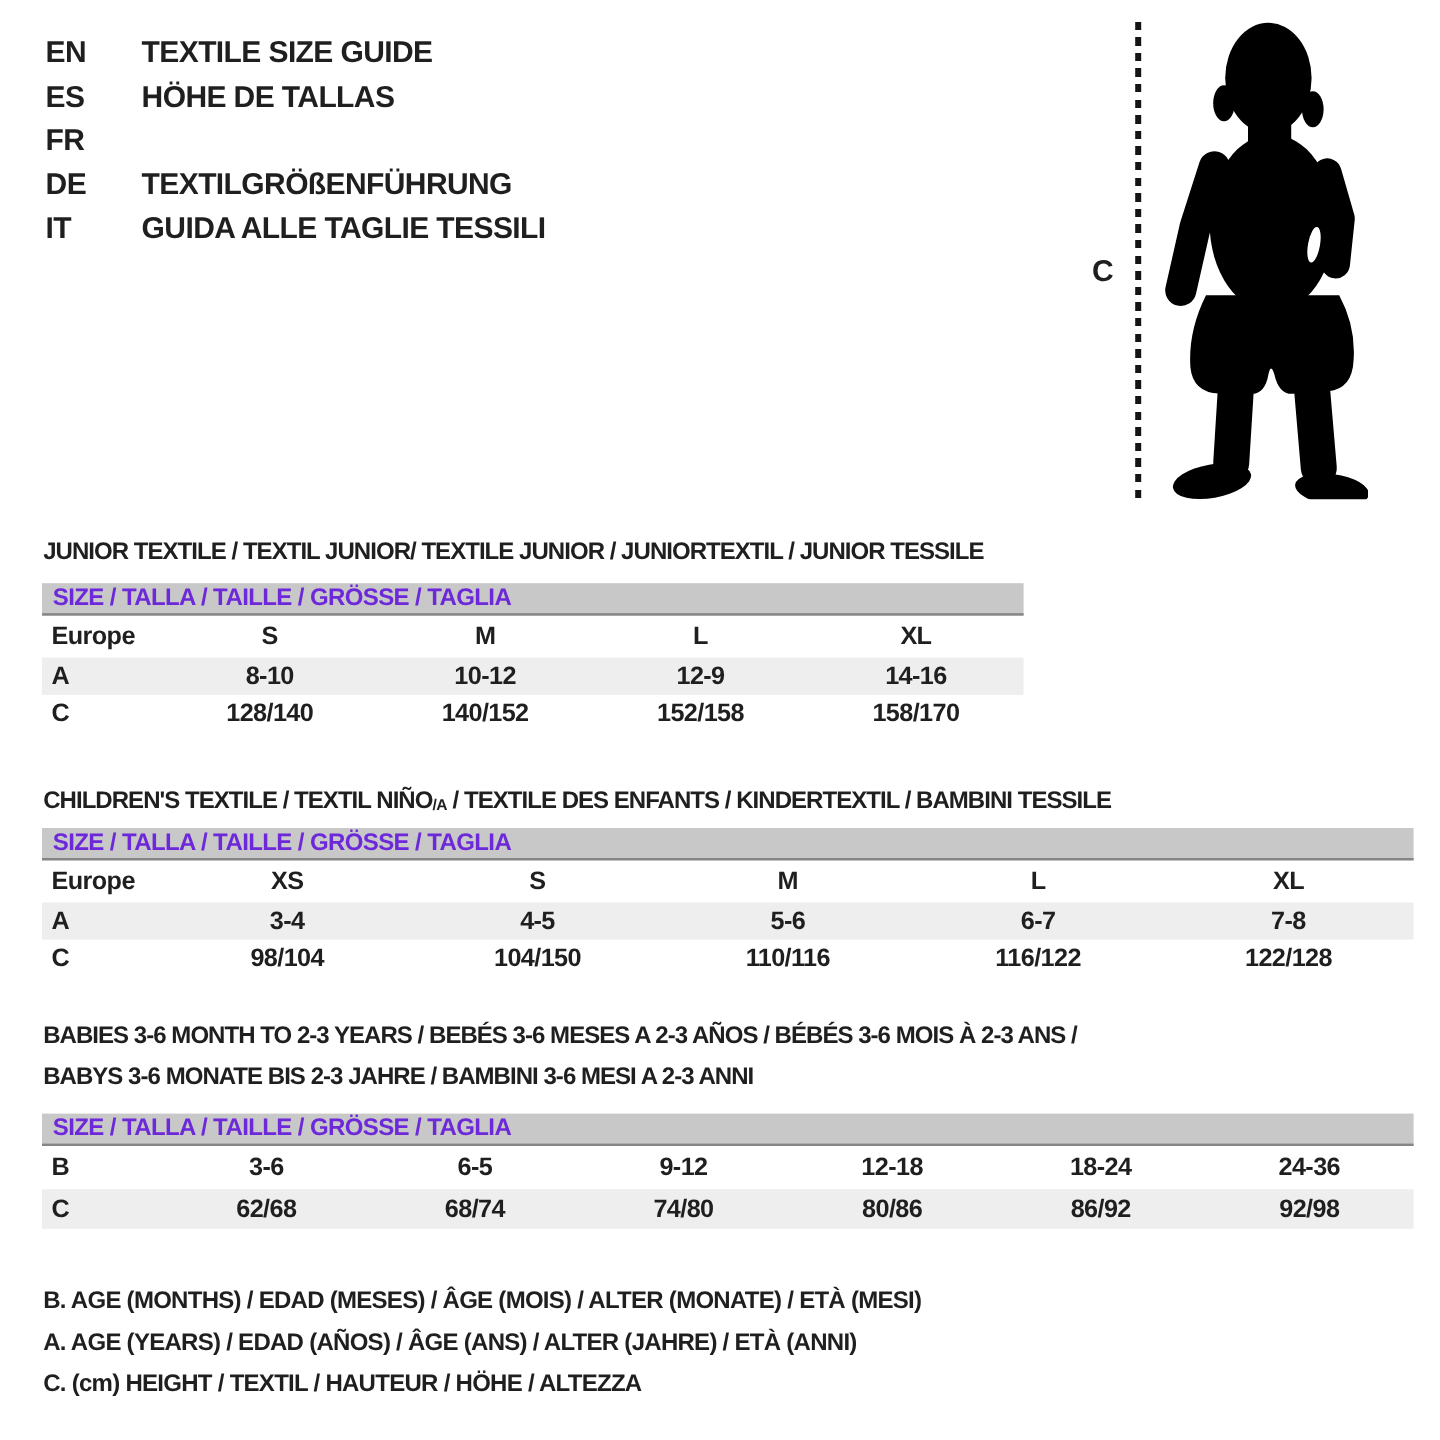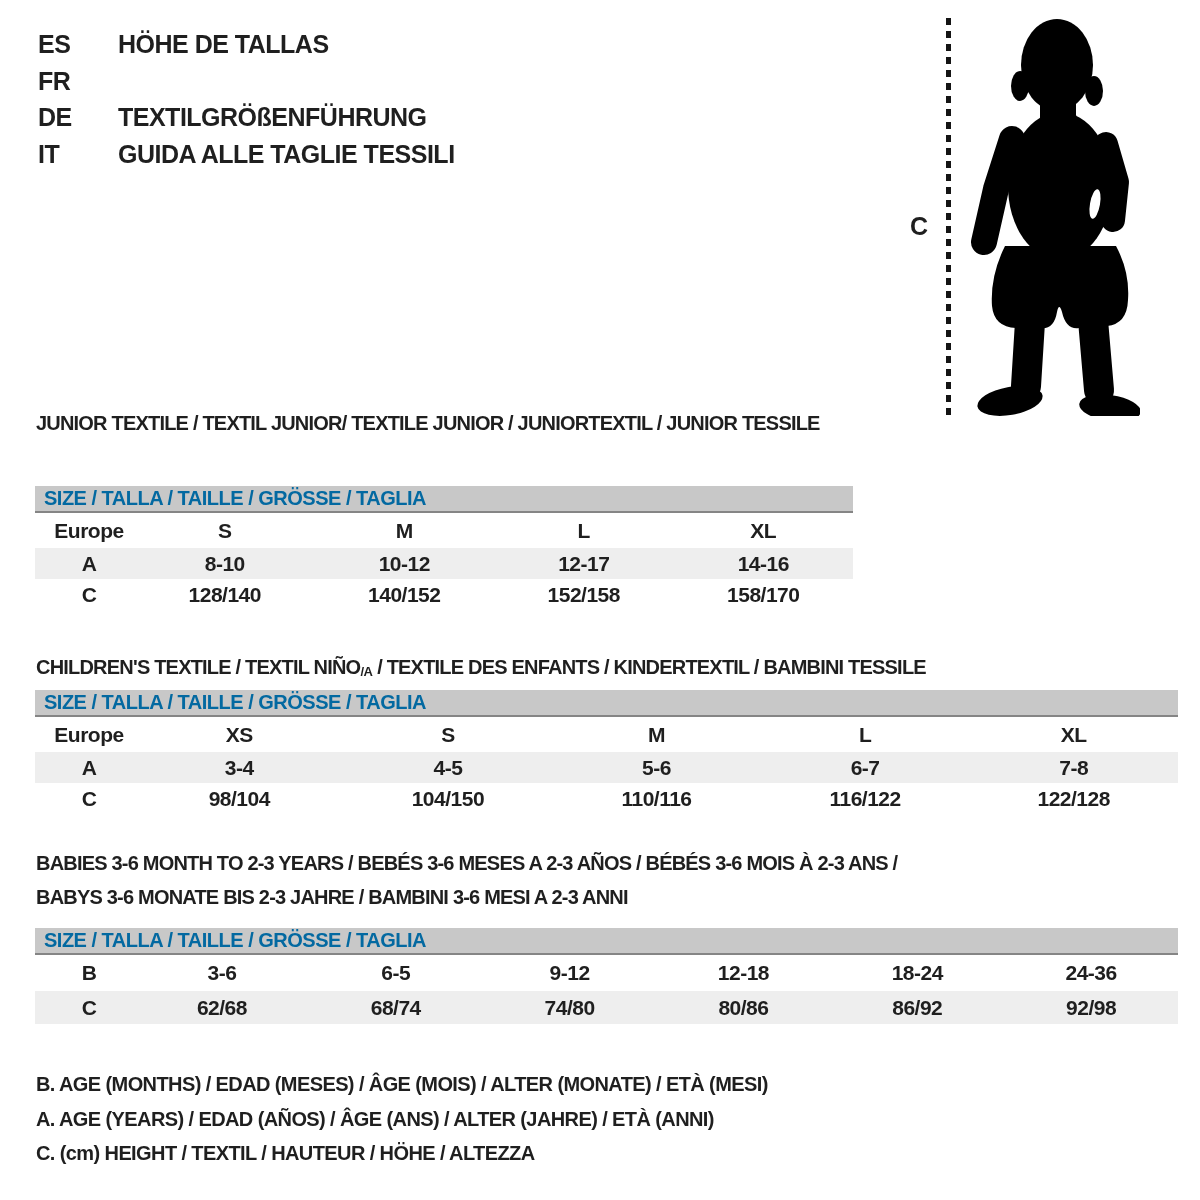--- a/index.html
+++ b/index.html
@@ -22,56 +22,60 @@
   .dashed-line {
     left:946px; top:18px; width:5px; height:398px;
     background:repeating-linear-gradient(to bottom,#141414 0 7px,transparent 7px 13px);
   }
   .c-label { left:910px; top:212px; font-size:25px; }
   .silhouette { left:960px; top:14px; }
 
   
   .heading { left:36px; font-size:20px; letter-spacing:-0.8px; white-space:nowrap; }
   .heading .sub { font-size:13px; position:relative; top:2px; letter-spacing:-0.5px; }
-  .heading-junior { top:412px;text-align:right; }
+  .heading-junior { top:449px;text-align:right; }
   .heading-children { top:656px; }
   .heading-babies { top:846px; line-height:34px; }
 
   
   .size-table { left:35px; }
   .table-junior  { top:486px; width:818px; }
   .table-children{ top:690px; width:1143px; }
   .table-babies  { top:928px; width:1143px; }
 
   .size-bar {
     height:27px; line-height:25px;
-    background:#c8c8c8; color:#0369a1;
+    background:#c8c8c8; color:#6d28d9;
     border-bottom:2px solid #858585;
     font-size:20px; letter-spacing:-0.5px;
     padding-left:9px;
   }
   .t-row { display:grid; align-items:center; font-size:21px; letter-spacing:-0.5px; }
   .cols4 { grid-template-columns:100px repeat(4,1fr); }
   .cols5 { grid-template-columns:100px repeat(5,1fr); }
   .cols6 { grid-template-columns:100px repeat(6,1fr); }
   .row-europe { height:35px; }
   .row-data   { height:31px; }
   .row-b      { height:36px; }
   .row-c-babies { height:33px; }
   .t-row.alt  { background:#eeeeee; }
-  .label-cell { text-align:center; padding-left:8px; }
+  .label-cell { text-align:left; padding-left:8px; }
   .val-cell   { text-align:center; }
 
   
   .legend { left:36px; top:1067px; font-size:20px; line-height:34.6px; letter-spacing:-0.6px; }
 </style>
 </head>
 <body>
 
 <div class="abs languages">
+  <div class="lang-row">
+    <span class="lang-code">EN</span>
+    <span class="lang-title">TEXTILE SIZE GUIDE</span>
+  </div>
   <div class="lang-row">
     <span class="lang-code">ES</span>
     <span class="lang-title">HÖHE DE TALLAS</span>
   </div>
   <div class="lang-row">
     <span class="lang-code">FR</span>
   </div>
   <div class="lang-row">
     <span class="lang-code">DE</span>
     <span class="lang-title">TEXTILGRÖßENFÜHRUNG</span>
@@ -110,21 +114,21 @@
     <div class="label-cell">Europe</div>
     <div class="val-cell">S</div>
     <div class="val-cell">M</div>
     <div class="val-cell">L</div>
     <div class="val-cell">XL</div>
   </div>
   <div class="t-row cols4 row-data alt">
     <div class="label-cell">A</div>
     <div class="val-cell">8-10</div>
     <div class="val-cell">10-12</div>
-    <div class="val-cell">12-17</div>
+    <div class="val-cell">12-9</div>
     <div class="val-cell">14-16</div>
   </div>
   <div class="t-row cols4 row-data">
     <div class="label-cell">C</div>
     <div class="val-cell">128/140</div>
     <div class="val-cell">140/152</div>
     <div class="val-cell">152/158</div>
     <div class="val-cell">158/170</div>
   </div>
 </div>

